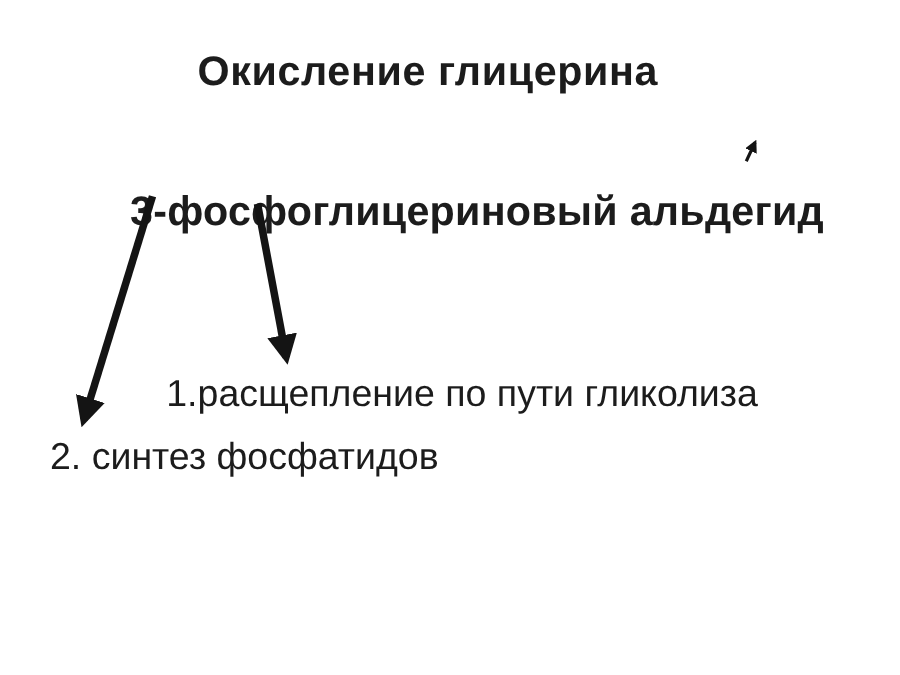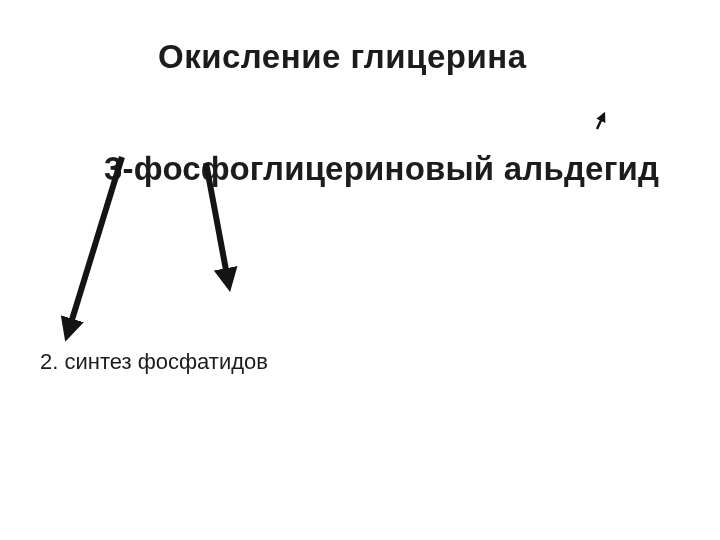--- a/index.html
+++ b/index.html
@@ -34,21 +34,21 @@
   }
   .item-1 {
     left: 133px;
     top: 299px;
     font-size: 30px;
     font-weight: normal;
   }
   .item-2 {
     left: 40px;
     top: 349px;
-    font-size: 22px;
+    font-size: 30px;
     font-weight: normal;
   }
   .arrow-layer {
     position: absolute;
     left: 0;
     top: 0;
     width: 720px;
     height: 540px;
     pointer-events: none;
   }
@@ -66,16 +66,17 @@
     <defs>
       <marker id="head" viewBox="0 0 10 10" refX="7.5" refY="5" markerWidth="4" markerHeight="4" orient="auto-start-reverse">
         <path d="M0,0 L10,5 L0,10 z" fill="#141414"></path>
       </marker>
     </defs>
     <path d="M122,157 L67,336" stroke="#141414" stroke-width="6" fill="none" marker-end="url(#head)"></path>
     <path d="M206,163 L229,286" stroke="#141414" stroke-width="6" fill="none" marker-end="url(#head)"></path>
     <path d="M597,129 L604,114" stroke="#141414" stroke-width="2.5" fill="none" marker-end="url(#head)"></path>
   </svg>
 
+  <div class="abs item-1">1.расщепление по пути гликолиза</div>
 
   <div class="abs item-2">2. синтез фосфатидов</div>
 
 </div>
 
 </body></html>

